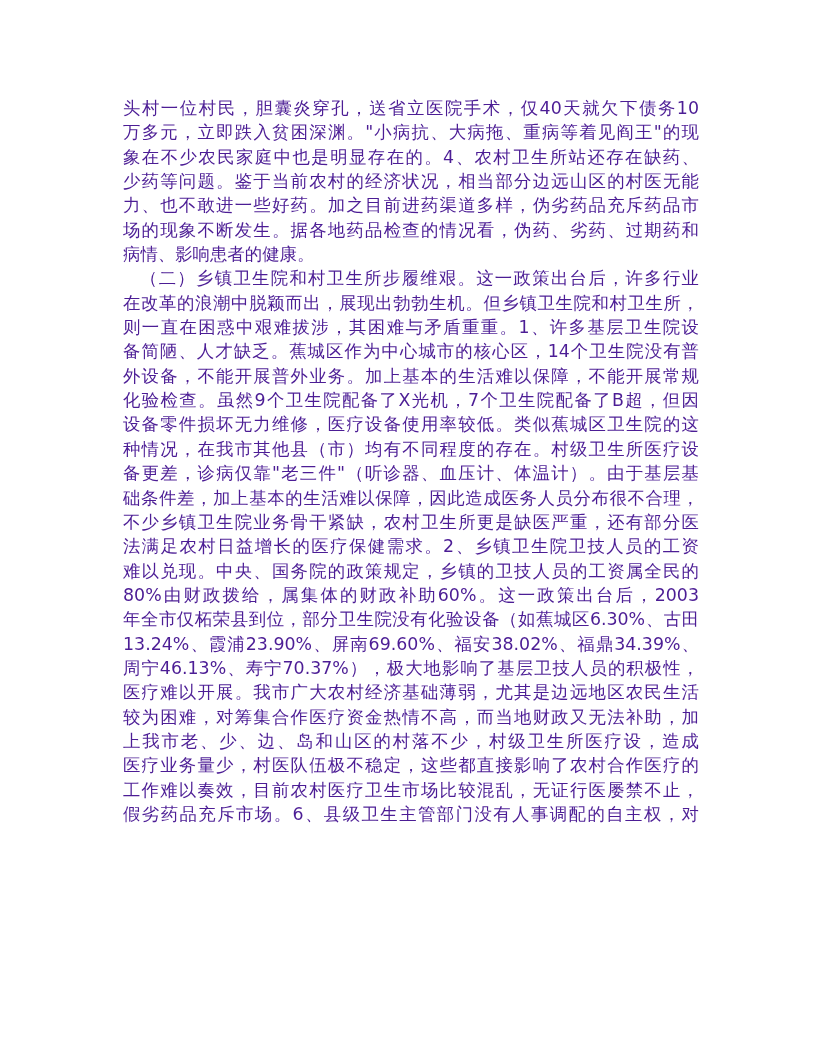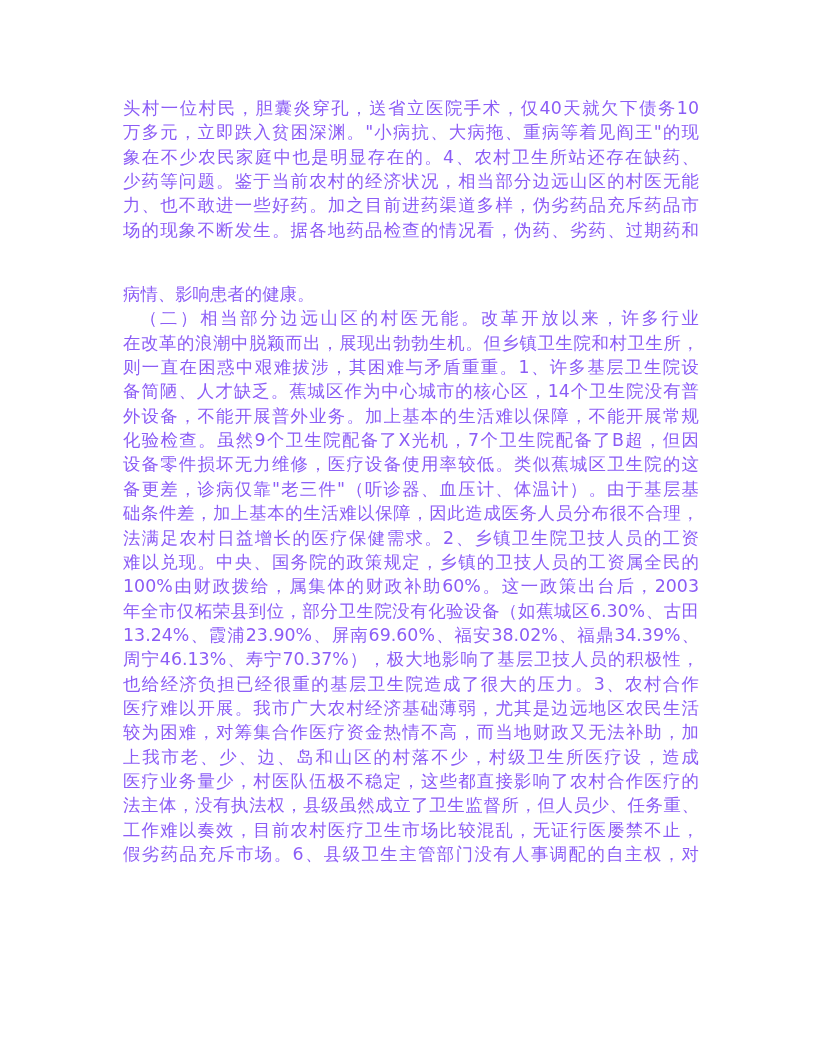--- a/index.html
+++ b/index.html
@@ -22,71 +22,70 @@
       background: #ffffff;
     }
     .body-text {
       position: absolute;
       left: 123px;
       top: 96px;
       width: 576px;
       font-family: "DejaVu Sans", "Liberation Sans", sans-serif;
       font-size: 17.4px;
       line-height: 24.35px;
-      color: #8b5cf6;
+      color: #4c1d95;
     }
     .line {
       display: block;
       white-space: nowrap;
       height: 24.35px;
       text-align: justify;
       text-align-last: justify;
       letter-spacing: 0;
     }
     .line.last {
       text-align-last: left;
-      margin-top: 40px;
     }
   </style>
 </head>
 <body>
 
 <div class="page">
   <div class="body-text">
 
     <div class="paragraph">
       <span class="line">头村一位村民，胆囊炎穿孔，送省立医院手术，仅40天就欠下债务10</span>
       <span class="line">万多元，立即跌入贫困深渊。"小病抗、大病拖、重病等着见阎王"的现</span>
       <span class="line">象在不少农民家庭中也是明显存在的。4、农村卫生所站还存在缺药、</span>
       <span class="line">少药等问题。鉴于当前农村的经济状况，相当部分边远山区的村医无能</span>
       <span class="line">力、也不敢进一些好药。加之目前进药渠道多样，伪劣药品充斥药品市</span>
       <span class="line">场的现象不断发生。据各地药品检查的情况看，伪药、劣药、过期药和</span>
       <span class="line last">病情、影响患者的健康。</span>
     </div>
 
     <div class="paragraph">
-      <span class="line" style="padding-left:17px;">（二）相当部分边远山区的村医无能。改革开放以来，许多行业</span>
+      <span class="line" style="padding-left:17px;">（二）乡镇卫生院和村卫生所步履维艰。这一政策出台后，许多行业</span>
       <span class="line">在改革的浪潮中脱颖而出，展现出勃勃生机。但乡镇卫生院和村卫生所，</span>
       <span class="line">则一直在困惑中艰难拔涉，其困难与矛盾重重。1、许多基层卫生院设</span>
       <span class="line">备简陋、人才缺乏。蕉城区作为中心城市的核心区，14个卫生院没有普</span>
       <span class="line">外设备，不能开展普外业务。加上基本的生活难以保障，不能开展常规</span>
       <span class="line">化验检查。虽然9个卫生院配备了X光机，7个卫生院配备了B超，但因</span>
       <span class="line">设备零件损坏无力维修，医疗设备使用率较低。类似蕉城区卫生院的这</span>
+      <span class="line">种情况，在我市其他县（市）均有不同程度的存在。村级卫生所医疗设</span>
       <span class="line">备更差，诊病仅靠"老三件"（听诊器、血压计、体温计）。由于基层基</span>
       <span class="line">础条件差，加上基本的生活难以保障，因此造成医务人员分布很不合理，</span>
+      <span class="line">不少乡镇卫生院业务骨干紧缺，农村卫生所更是缺医严重，还有部分医</span>
       <span class="line">法满足农村日益增长的医疗保健需求。2、乡镇卫生院卫技人员的工资</span>
       <span class="line">难以兑现。中央、国务院的政策规定，乡镇的卫技人员的工资属全民的</span>
-      <span class="line">100%由财政拨给，属集体的财政补助60%。这一政策出台后，2003</span>
+      <span class="line">80%由财政拨给，属集体的财政补助60%。这一政策出台后，2003</span>
       <span class="line">年全市仅柘荣县到位，部分卫生院没有化验设备（如蕉城区6.30%、古田</span>
       <span class="line">13.24%、霞浦23.90%、屏南69.60%、福安38.02%、福鼎34.39%、</span>
       <span class="line">周宁46.13%、寿宁70.37%），极大地影响了基层卫技人员的积极性，</span>
-      <span class="line">也给经济负担已经很重的基层卫生院造成了很大的压力。3、农村合作</span>
       <span class="line">医疗难以开展。我市广大农村经济基础薄弱，尤其是边远地区农民生活</span>
       <span class="line">较为困难，对筹集合作医疗资金热情不高，而当地财政又无法补助，加</span>
       <span class="line">上我市老、少、边、岛和山区的村落不少，村级卫生所医疗设，造成</span>
       <span class="line">医疗业务量少，村医队伍极不稳定，这些都直接影响了农村合作医疗的</span>
-      <span class="line">法主体，没有执法权，县级虽然成立了卫生监督所，但人员少、任务重、</span>
       <span class="line">工作难以奏效，目前农村医疗卫生市场比较混乱，无证行医屡禁不止，</span>
       <span class="line">假劣药品充斥市场。6、县级卫生主管部门没有人事调配的自主权，对</span>
     </div>
 
   </div>
 </div>
 
 </body></html>

